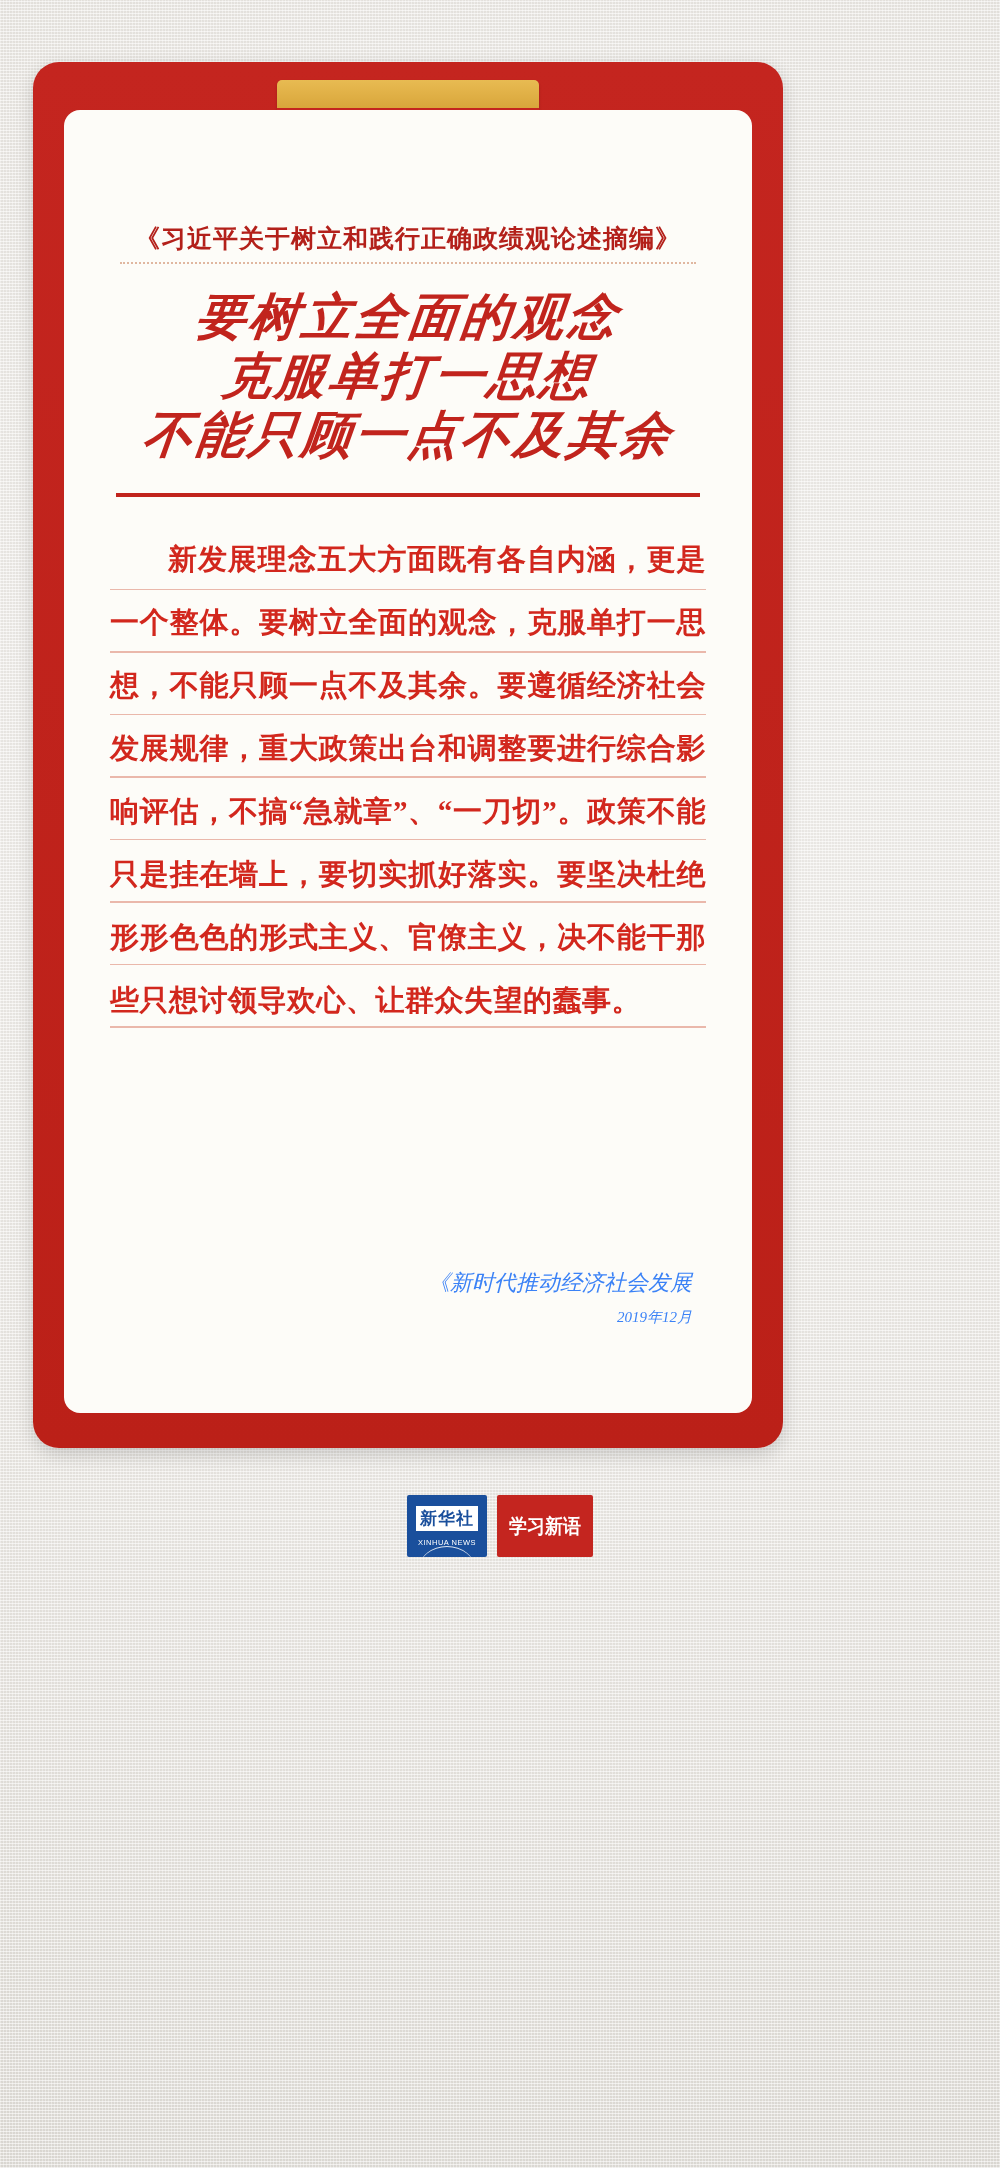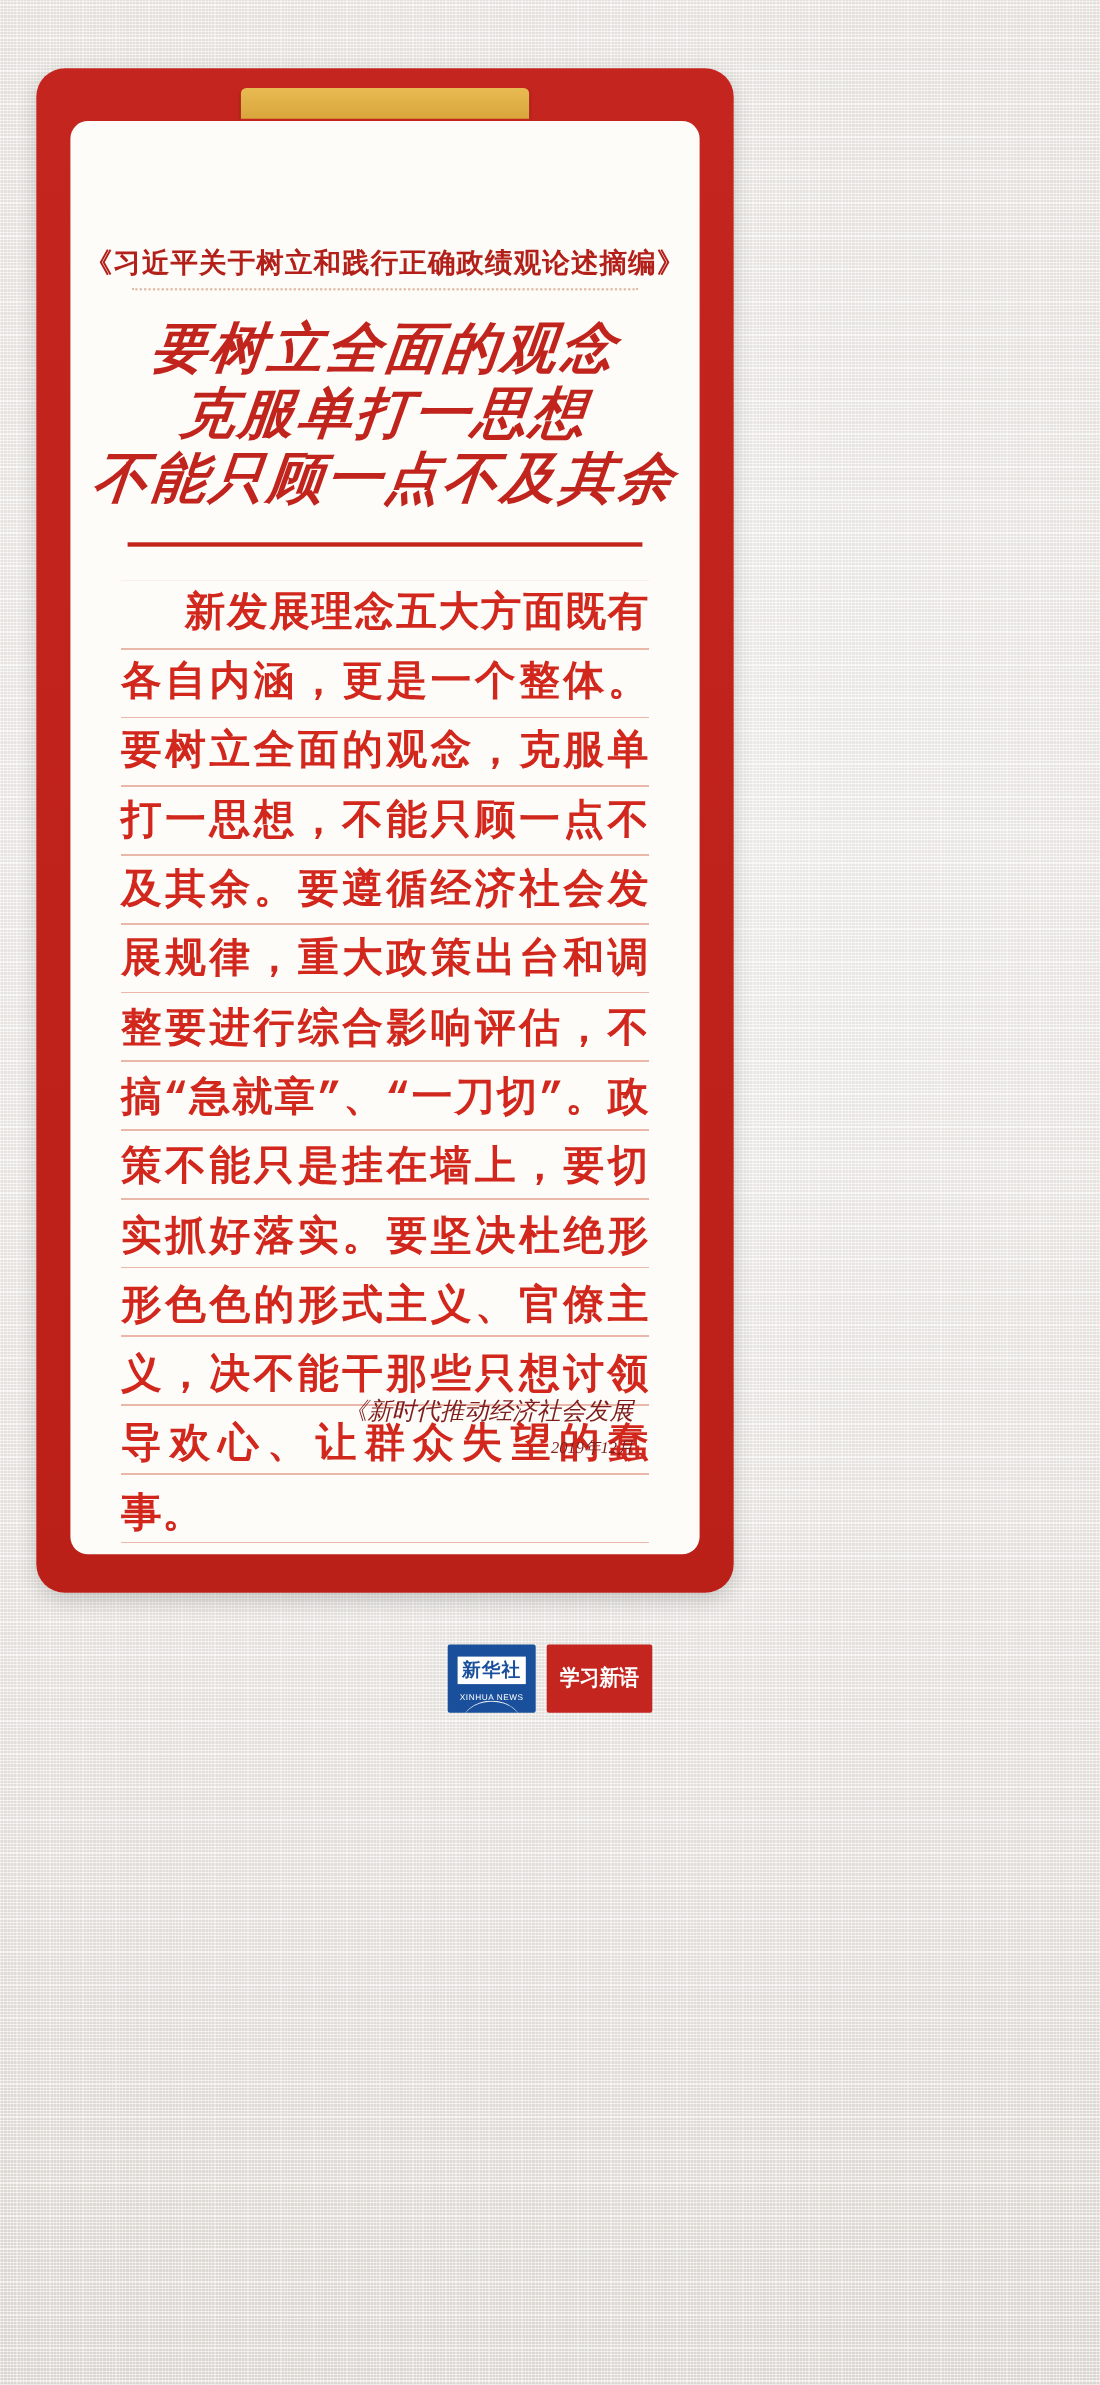--- a/index.html
+++ b/index.html
@@ -23,21 +23,21 @@
       repeating-linear-gradient(90deg, rgba(255,255,255,0.35) 0px, rgba(255,255,255,0.35) 1px, rgba(0,0,0,0.012) 1px, rgba(0,0,0,0.012) 3px),
       radial-gradient(circle at 50% 35%, #f2f0ed 0%, #e6e3de 70%, #dedbd5 100%);
     pointer-events: none;
   }
 
   
   .card {
     position: absolute;
     left: 33px;
     top: 62px;
-    width: 634px;
+    width: 750px;
     height: 1386px;
     background: linear-gradient(180deg, #c4251f 0%, #bb2018 100%);
     border-radius: 26px;
     box-shadow: 0 6px 18px rgba(0,0,0,0.16);
   }
   .card-inner {
     position: absolute;
     left: 31px;
     top: 48px;
     right: 31px;
@@ -132,44 +132,44 @@
   .body-wrap {
     position: absolute;
     left: 46px;
     right: 46px;
     top: 418px;
     height: 700px;
   }
   .body-text {
     position: relative;
     color: #d2271d;
-    font-family: Liberation Mono, monospace;
-    font-weight: bold;
-    font-size: 37px;
+    font-family: Liberation Serif, serif;
+    font-weight: bold;
+    font-size: 29px;
     line-height: 63px;
     text-align: justify;
     text-indent: 58px;
     letter-spacing: 0.5px;
     background-image: repeating-linear-gradient(
       to bottom,
       rgba(0,0,0,0) 0px,
       rgba(0,0,0,0) 61px,
       #eab8ab 61px,
       #eab8ab 62.5px
     );
   }
 
   
   .attrib {
     position: absolute;
     right: 60px;
     top: 1155px;
     width: 330px;
     text-align: right;
-    color: #7f1d1d;
+    color: #3b82f6;
     font-family: "Liberation Serif", serif;
     font-style: italic;
     font-size: 22px;
     line-height: 35px;
   }
   .attrib .date {
     font-size: 15px;
   }
 
   

